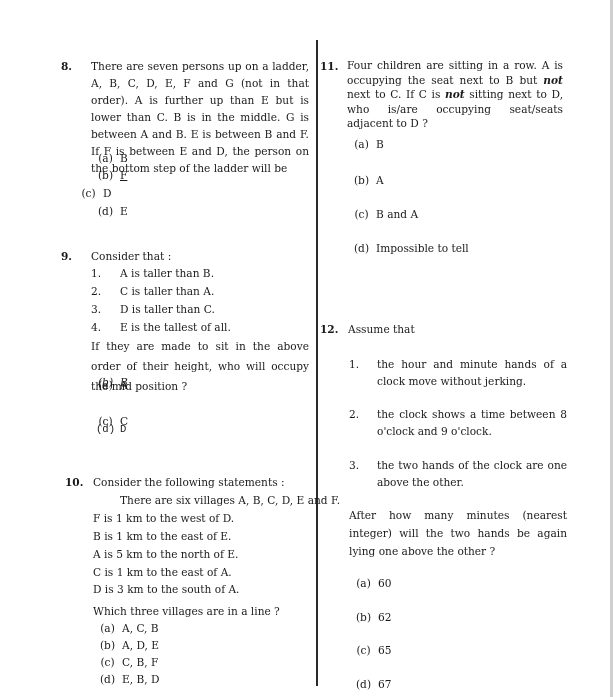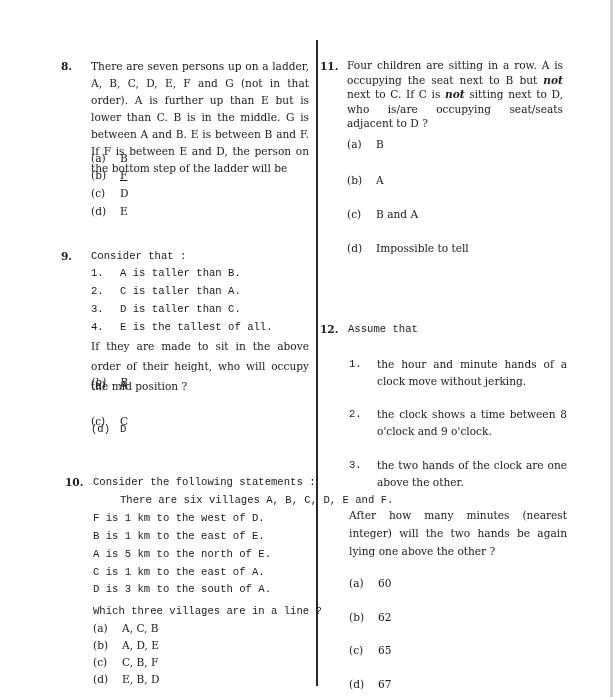--- a/index.html
+++ b/index.html
@@ -8,39 +8,39 @@
     font-family: "DejaVu Serif", "Liberation Serif", serif;
     color: #1a1a1a; position: relative;
   }
   .page { position: absolute; left: 0; top: 0; width: 613px; height: 697px; }
   .edge { position: absolute; right: 0; top: 0; width: 3px; height: 697px; background: #cfcfcf; }
   .divider { position: absolute; left: 316px; top: 40px; width: 1.5px; height: 646px; background: #2a2a2a; }
 
   .q { position: absolute; font-size: 10.6px; line-height: 17px; }
   .qnum { position: absolute; font-weight: bold; font-size: 10.6px; }
   .stem { position: absolute; text-align: justify; }
-  .line { position: absolute; white-space: nowrap; font-family: Liberation Mono, monospace; }
-  .opt { position: absolute; white-space: nowrap; }
+  .line { position: absolute; white-space: nowrap; }
+  .opt { position: absolute; white-space: nowrap; text-align: center; }
   .opt .lbl { display: inline-block; width: 29px; }
   .stmt .n { display: inline-block; width: 29px; }
   b.emph, i.emph { font-weight: bold; }
 </style>
 </head>
 <body>
 
 <div class="page">
   <div class="edge"></div>
   <div class="divider"></div>
 
   <div class="q">
     <span class="qnum" style="left:61px;top:58px;">8.</span>
     <div class="stem" style="left:91px;top:58px;width:218px;">There are seven persons up on a ladder, A, B, C, D, E, F and G (not in that order). A is further up than E but is lower than C. B is in the middle. G is between A and B. E is between B and F. If F is between E and D, the person on the bottom step of the ladder will be</div>
     <div class="opt" style="left:91px;top:150px;"><span class="lbl">(a)</span><span>B</span></div>
     <div class="opt" style="left:91px;top:167px;text-decoration:underline;"><span class="lbl">(b)</span><span>F</span></div>
-    <div class="opt" style="left:91px;top:185px;"><span class="lbl">(c)</span><span>D</span></div>
+    <div class="opt" style="left:74px;top:185px;"><span class="lbl">(c)</span><span>D</span></div>
     <div class="opt" style="left:91px;top:203px;"><span class="lbl">(d)</span><span>E</span></div>
   </div>
 
   <div class="q">
     <span class="qnum" style="left:61px;top:248px;">9.</span>
     <div class="line" style="left:91px;top:248px;">Consider that :</div>
     <div class="line stmt" style="left:91px;top:265px;"><span class="n">1.</span><span>A is taller than B.</span></div>
     <div class="line stmt" style="left:91px;top:283px;"><span class="n">2.</span><span>C is taller than A.</span></div>
     <div class="line stmt" style="left:91px;top:301px;"><span class="n">3.</span><span>D is taller than C.</span></div>
     <div class="line stmt" style="left:91px;top:319px;"><span class="n">4.</span><span>E is the tallest of all.</span></div>

